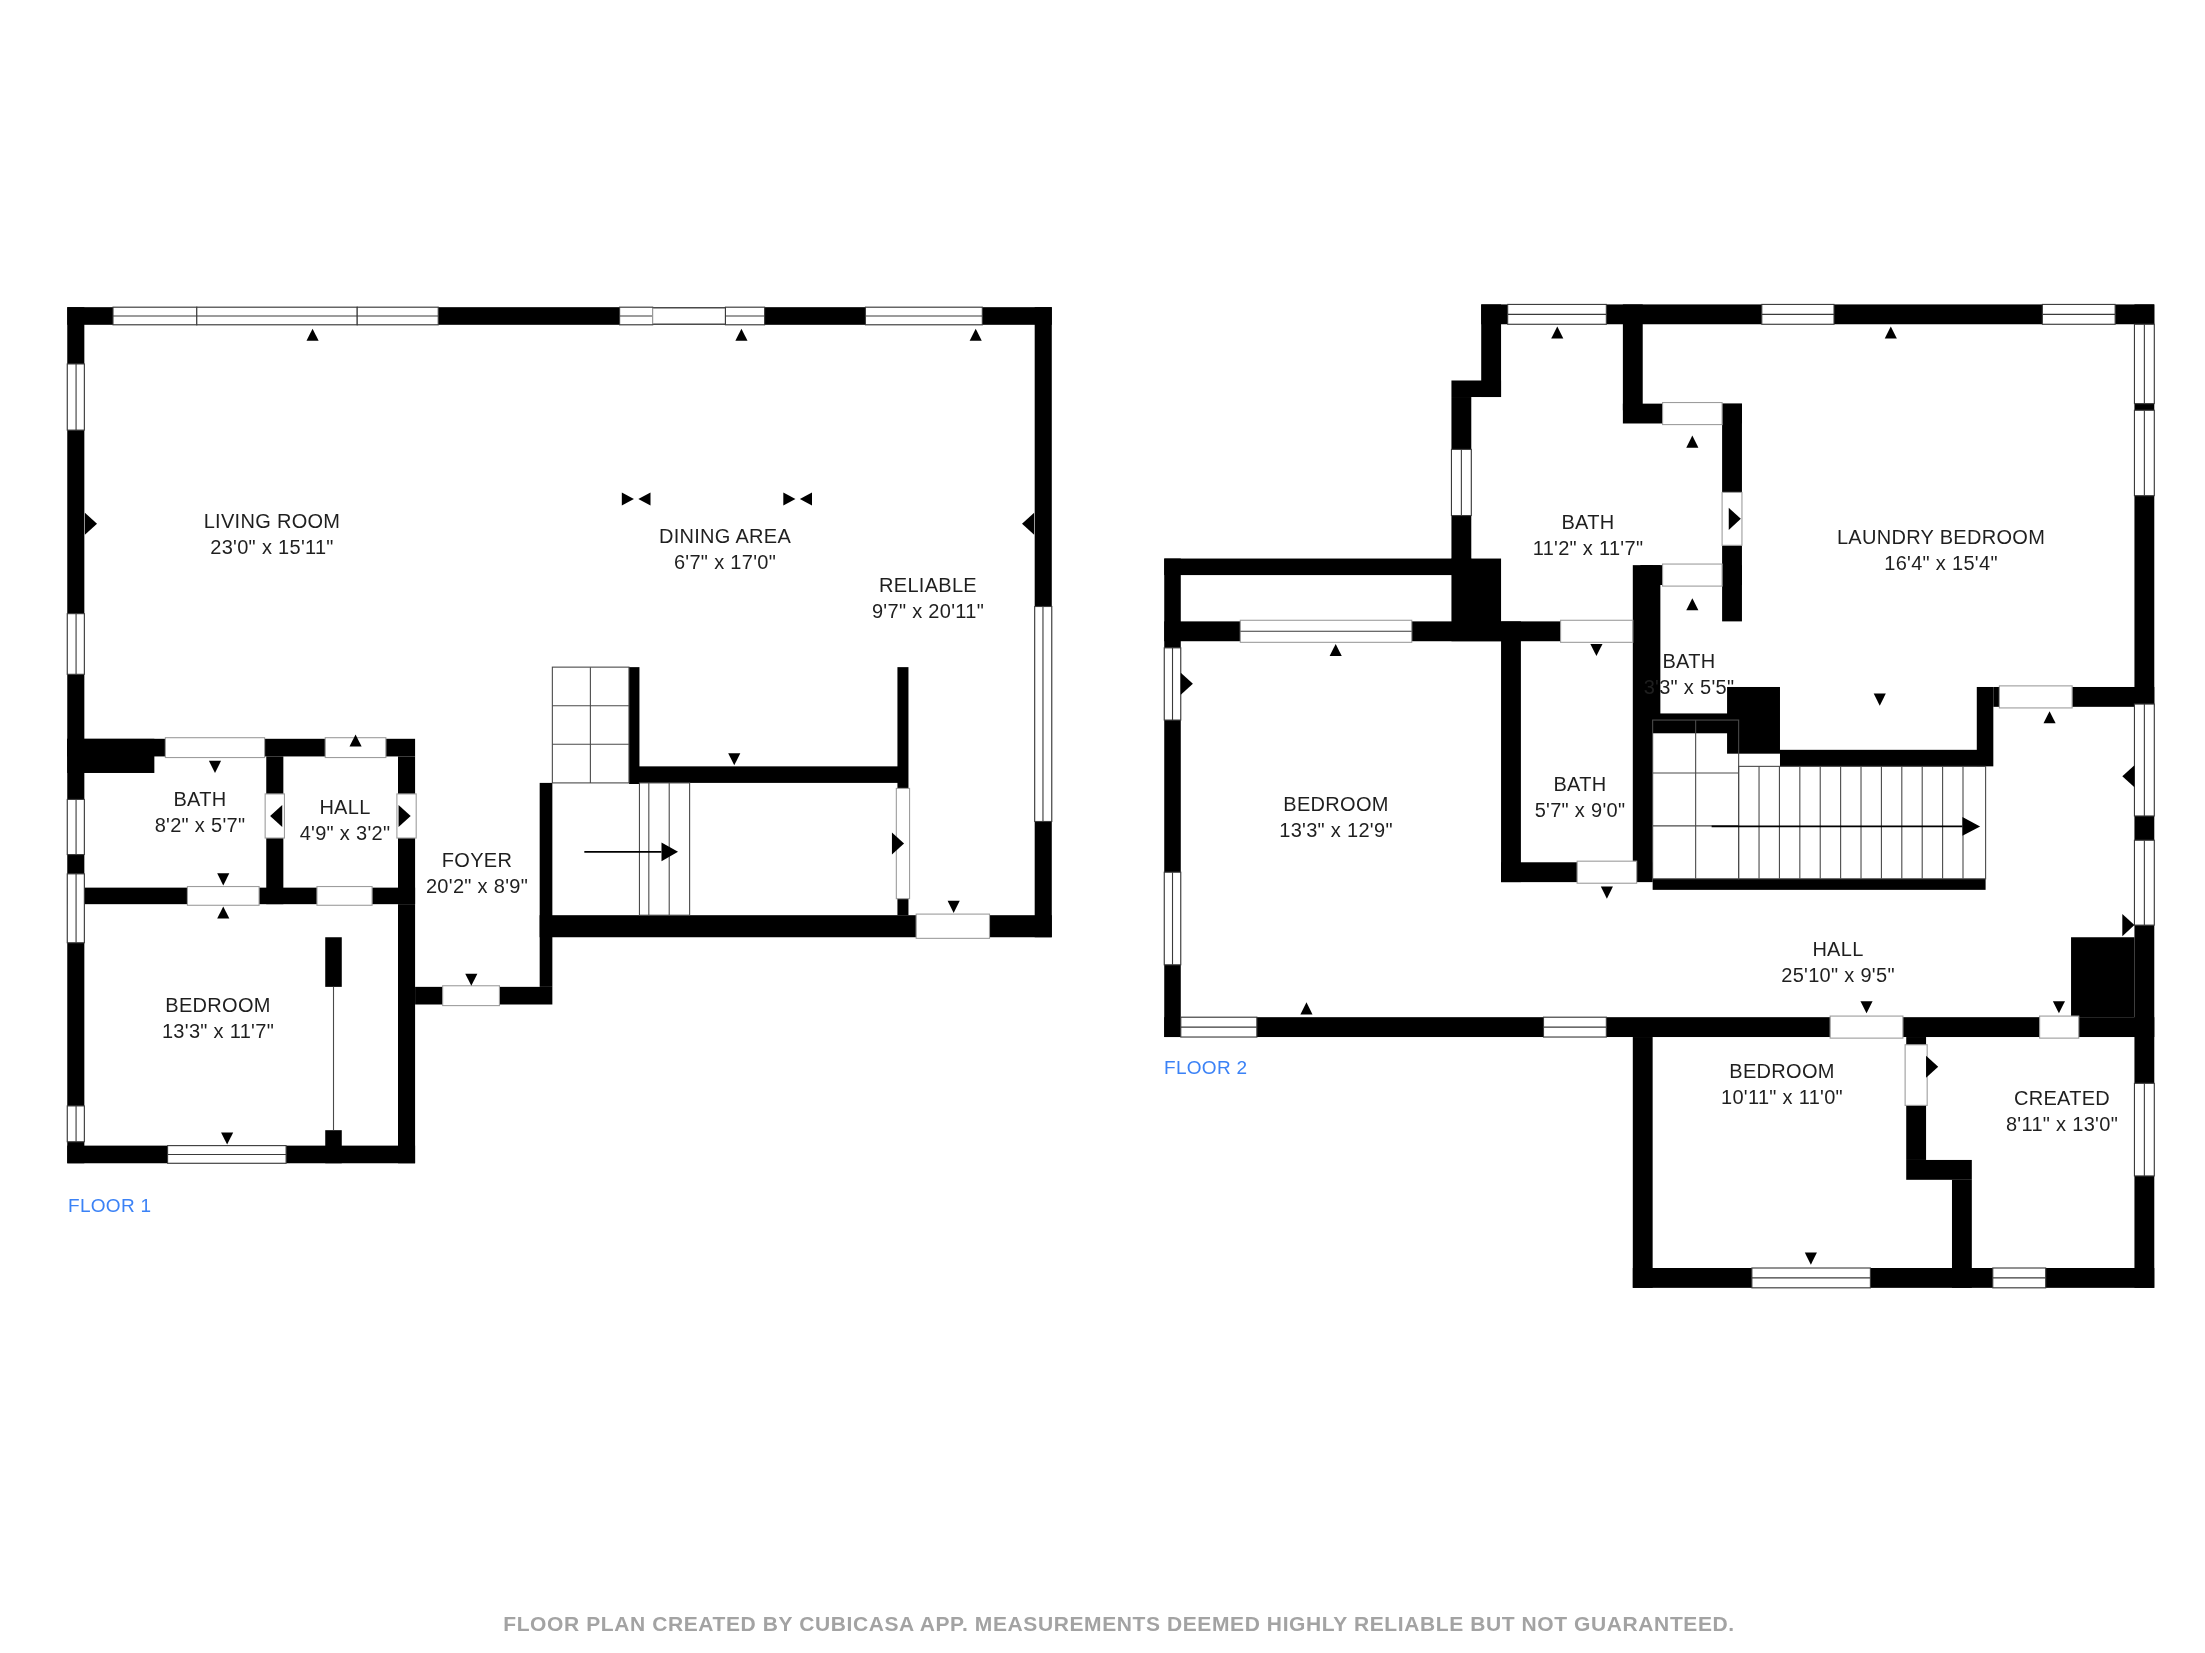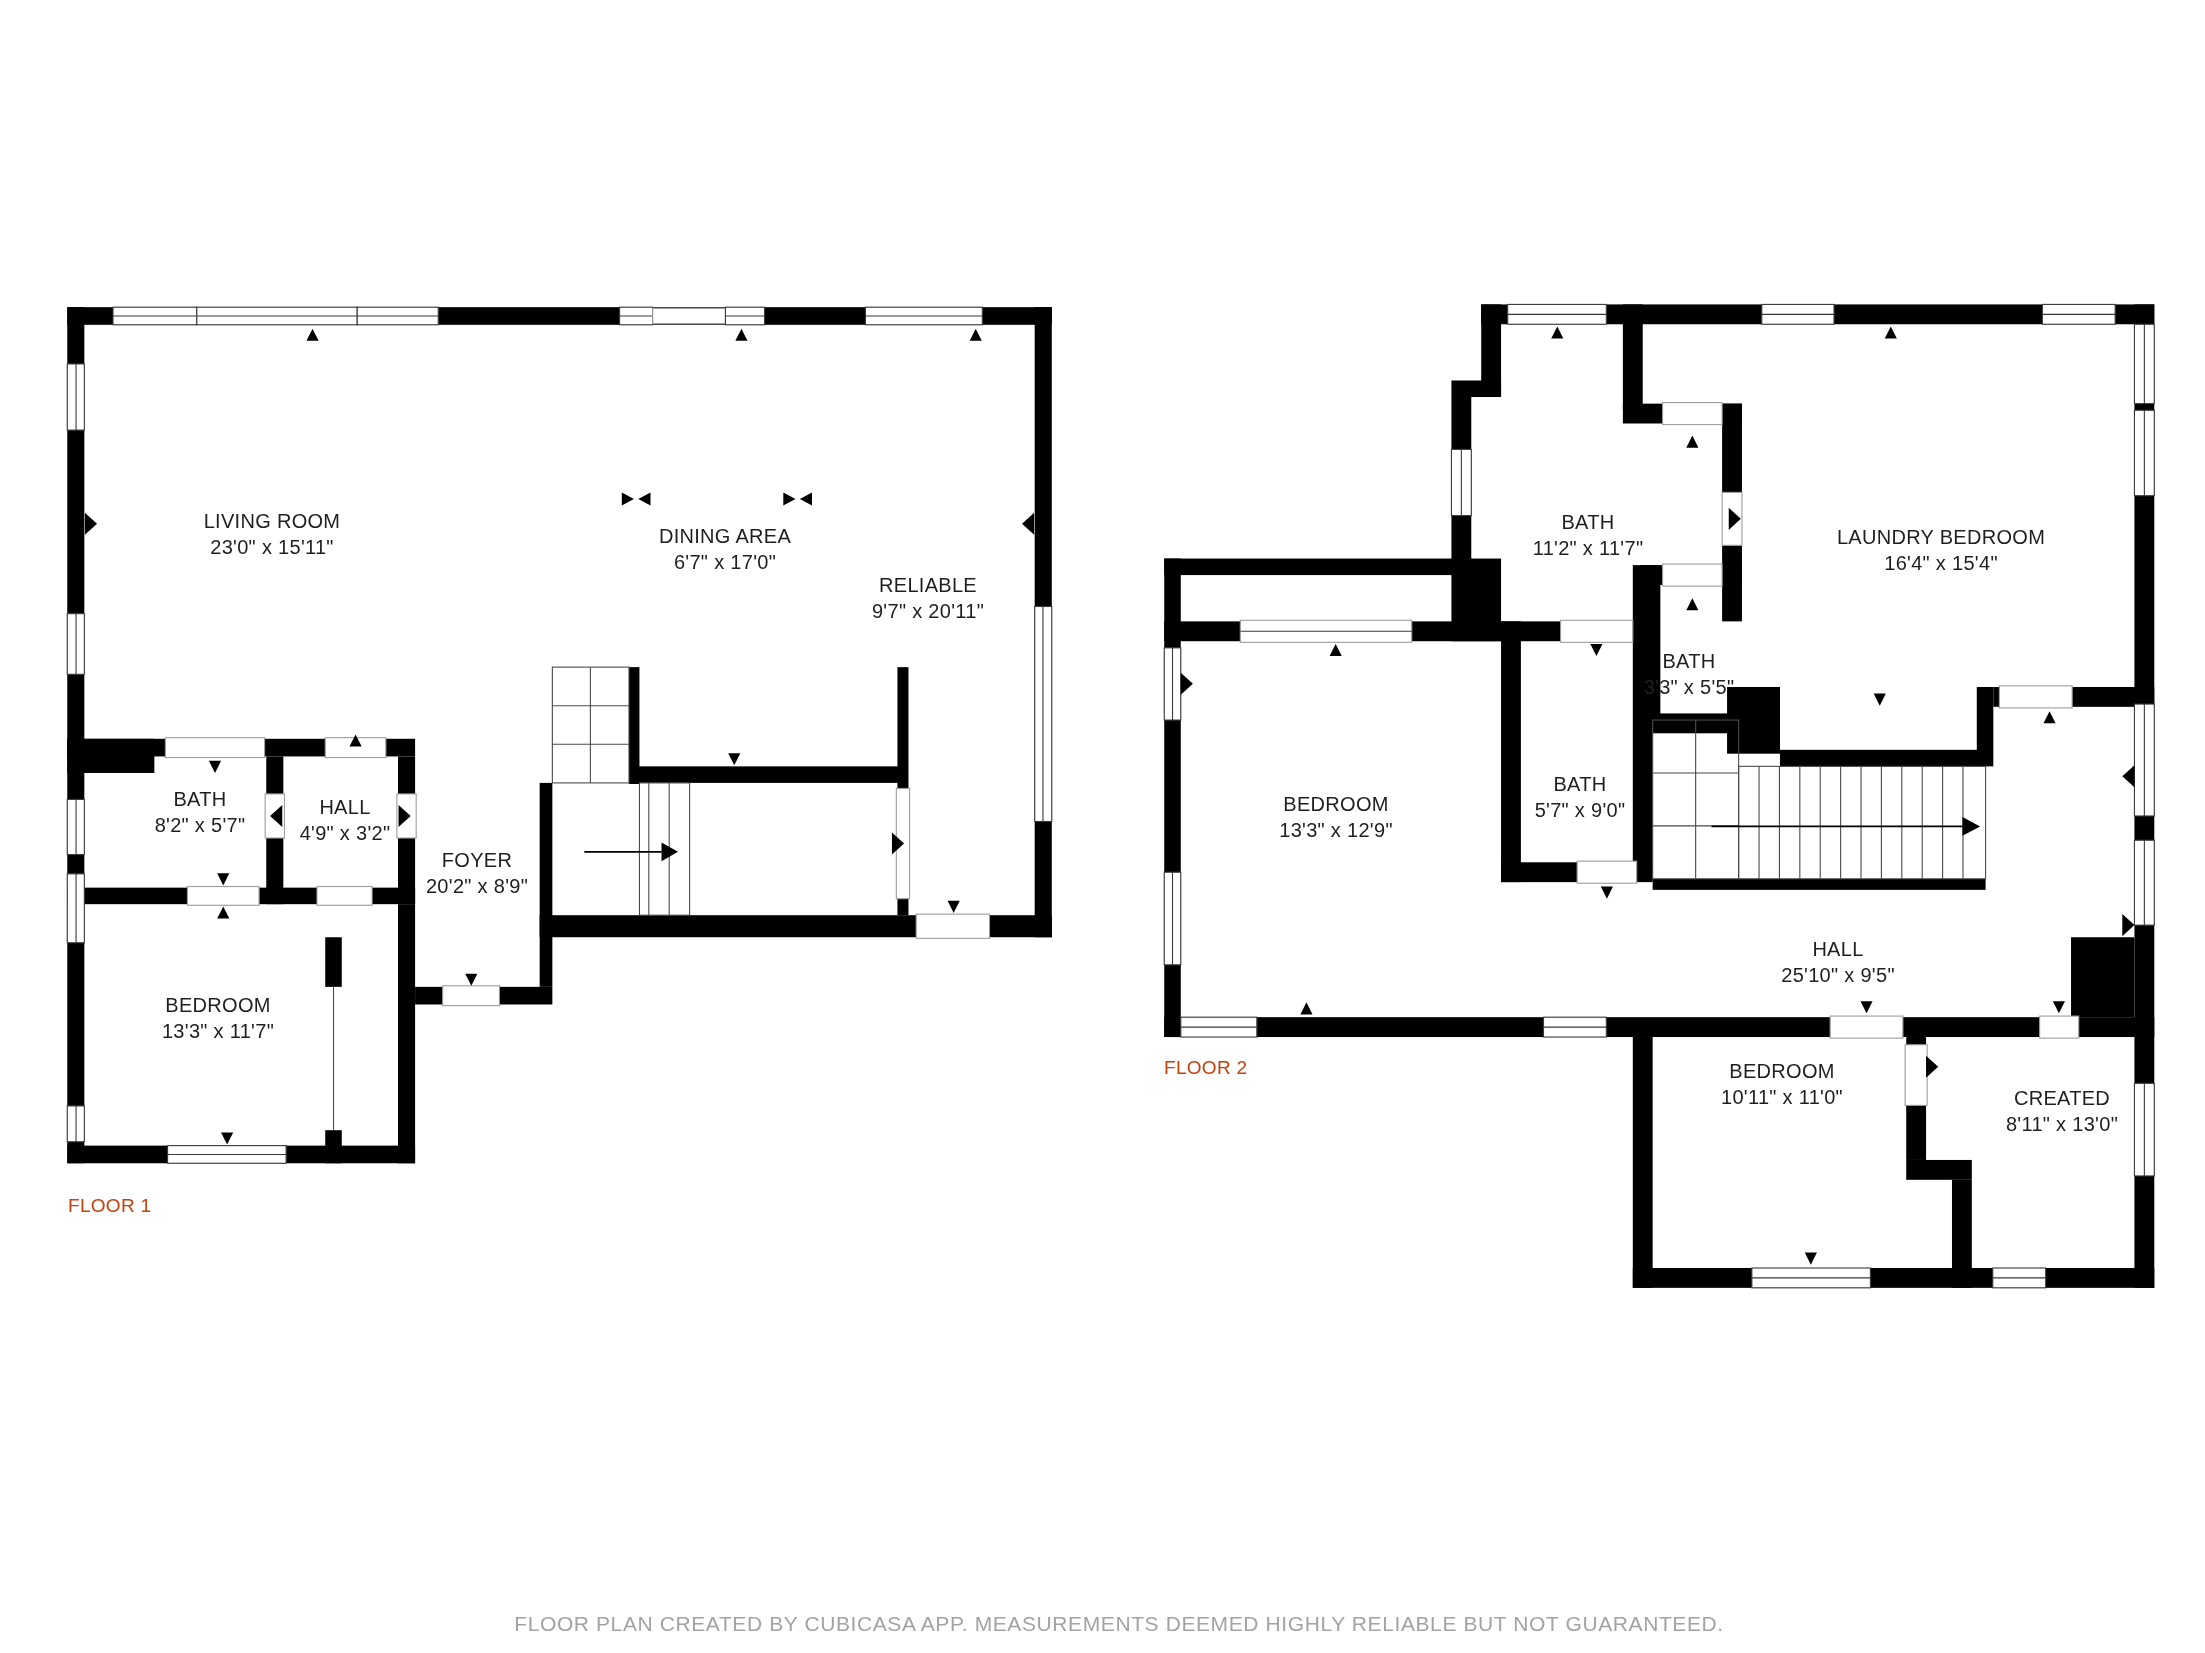--- a/index.html
+++ b/index.html
@@ -9,23 +9,23 @@
   .wall{fill:#000000;}
   .win{fill:#ffffff;stroke:#3a3a3a;stroke-width:2;}
   .winline{stroke:#3a3a3a;stroke-width:2;}
   .gap{fill:#ffffff;stroke:#9d9d9d;stroke-width:2;}
   .stair{stroke:#4a4a4a;stroke-width:2;fill:none;}
   .tri{fill:#000000;}
   .arrowline{stroke:#000000;stroke-width:3;fill:none;}
   .room-label{position:absolute;transform:translate(-50%,-50%);text-align:center;
               color:#1f1f1f;font-size:20px;line-height:26px;letter-spacing:0.3px;white-space:nowrap;}
   .room-label span{display:block;}
-  .floor-label{position:absolute;transform:translateY(-50%);font-size:19px;color:#c2410c;letter-spacing:0.3px;}
+  .floor-label{position:absolute;transform:translateY(-50%);font-size:19px;color:#3b82f6;letter-spacing:0.3px;}
   .disclaimer{position:absolute;left:1119px;top:1624px;transform:translate(-50%,-50%);
-              font-size:21px;color:#a3a3a3;letter-spacing:0.6px;white-space:nowrap;}
+              font-size:21px;color:#a3a3a3;letter-spacing:0.6px;white-space:nowrap;font-weight:bold;}
 </style>
 </head>
 <body>
 
 <div id="canvas">
 
   <svg id="plan-svg" width="2205" height="1654" viewBox="0 0 4000 3000">
 
     <g>
       <rect class="wall" x="122" y="557" width="1786" height="32"></rect>

